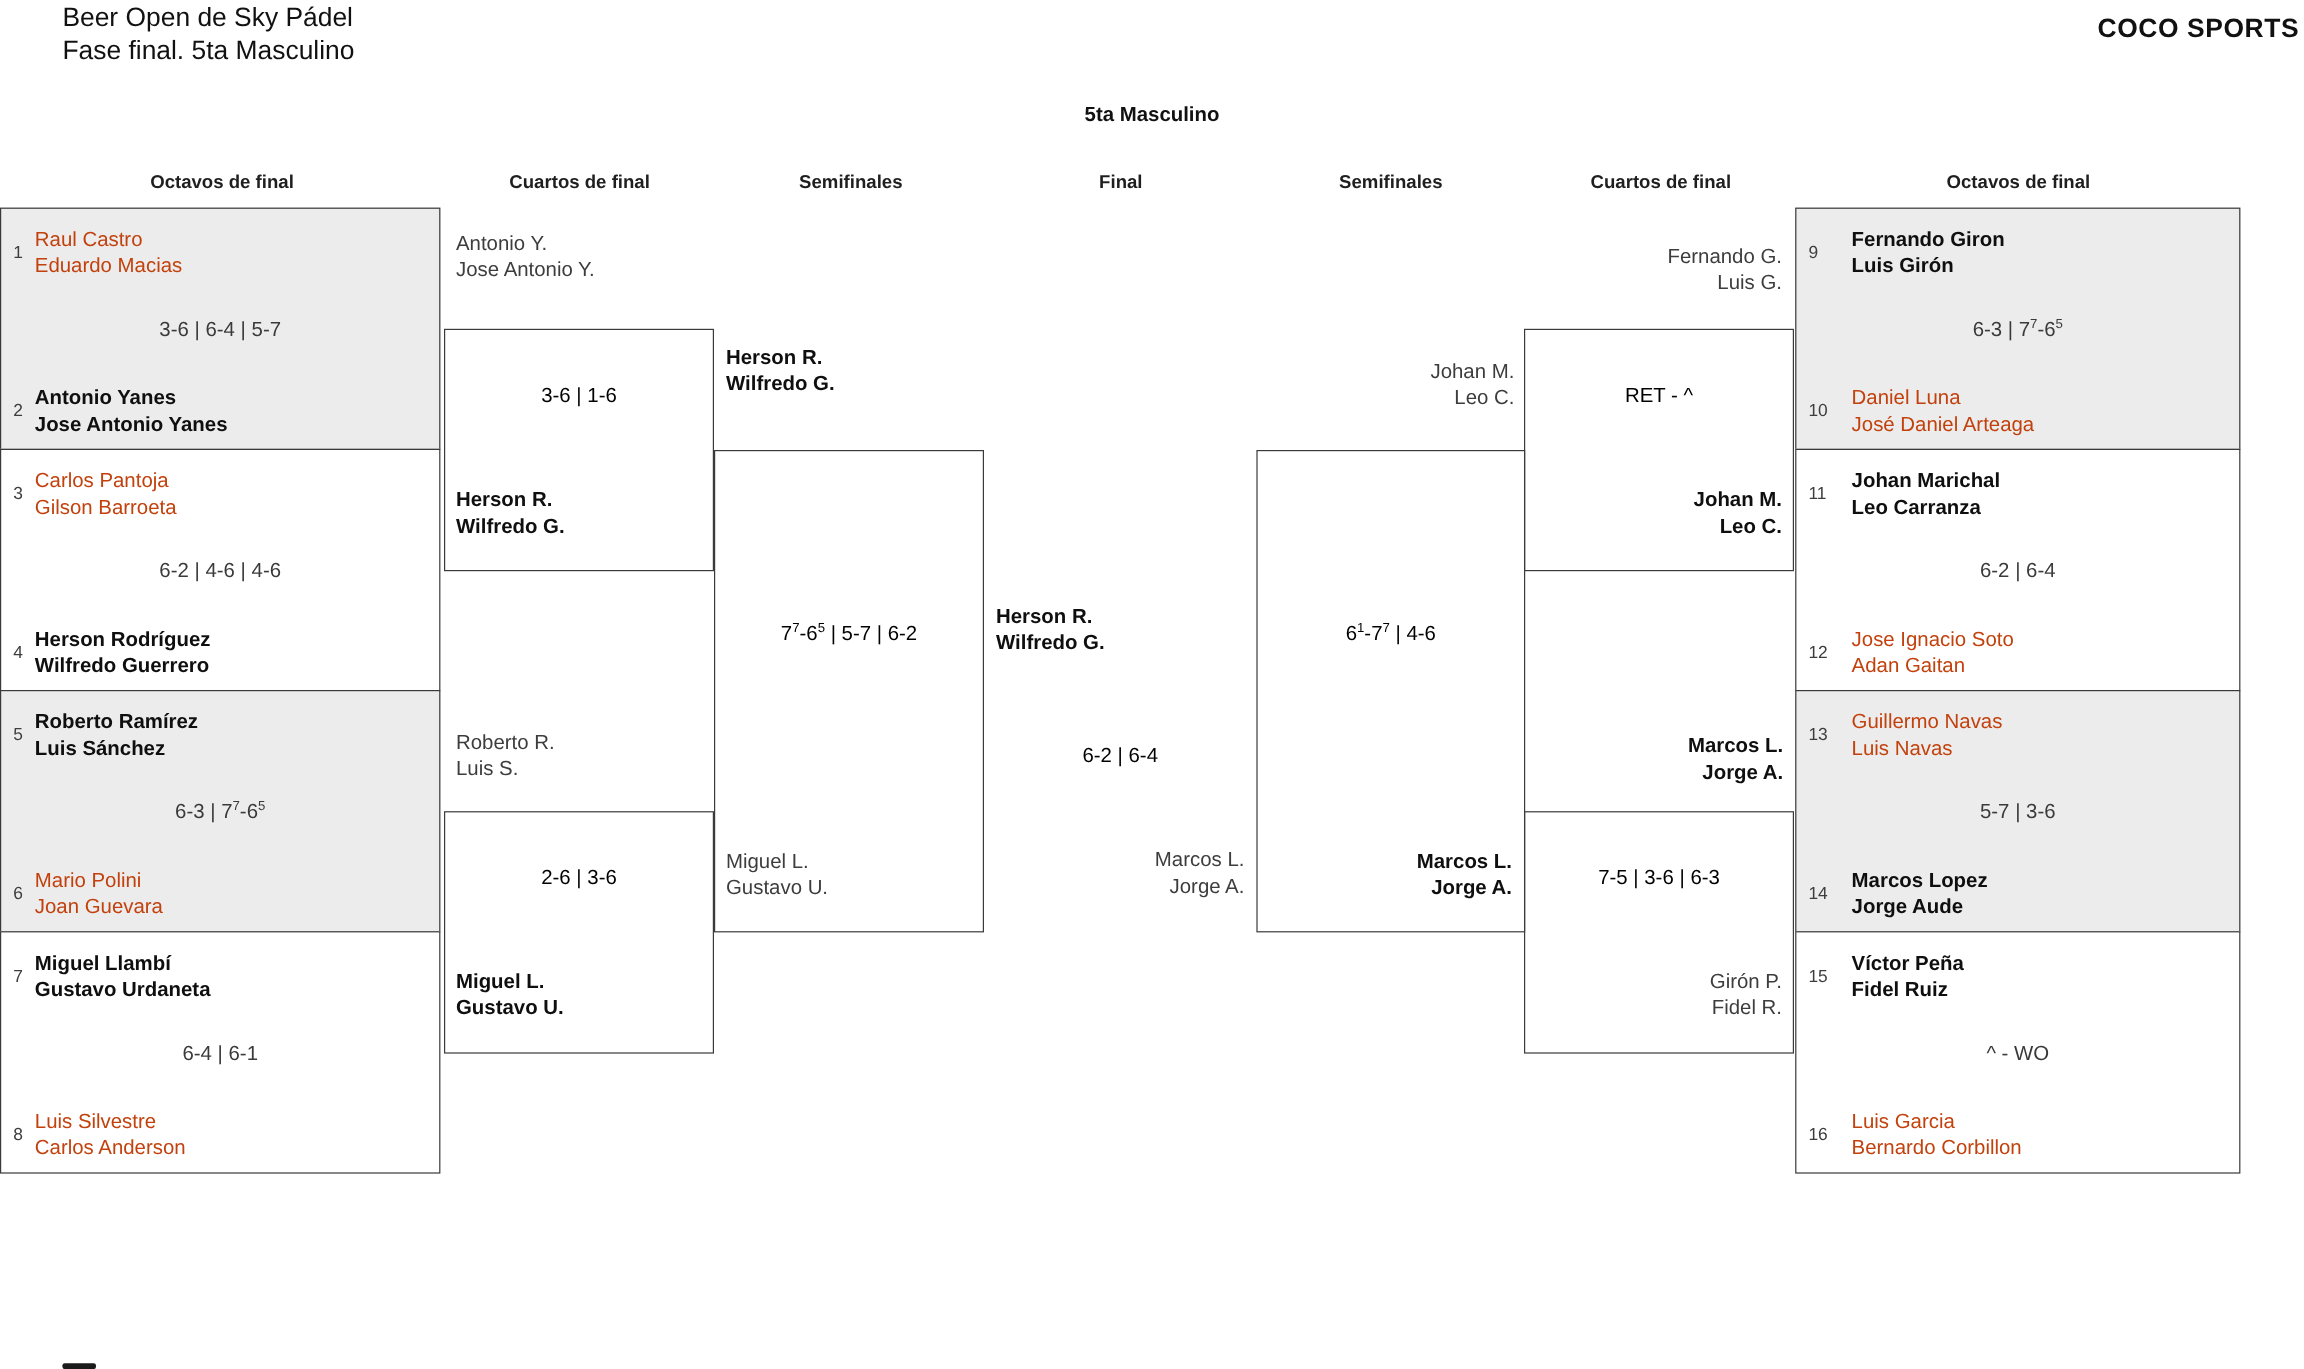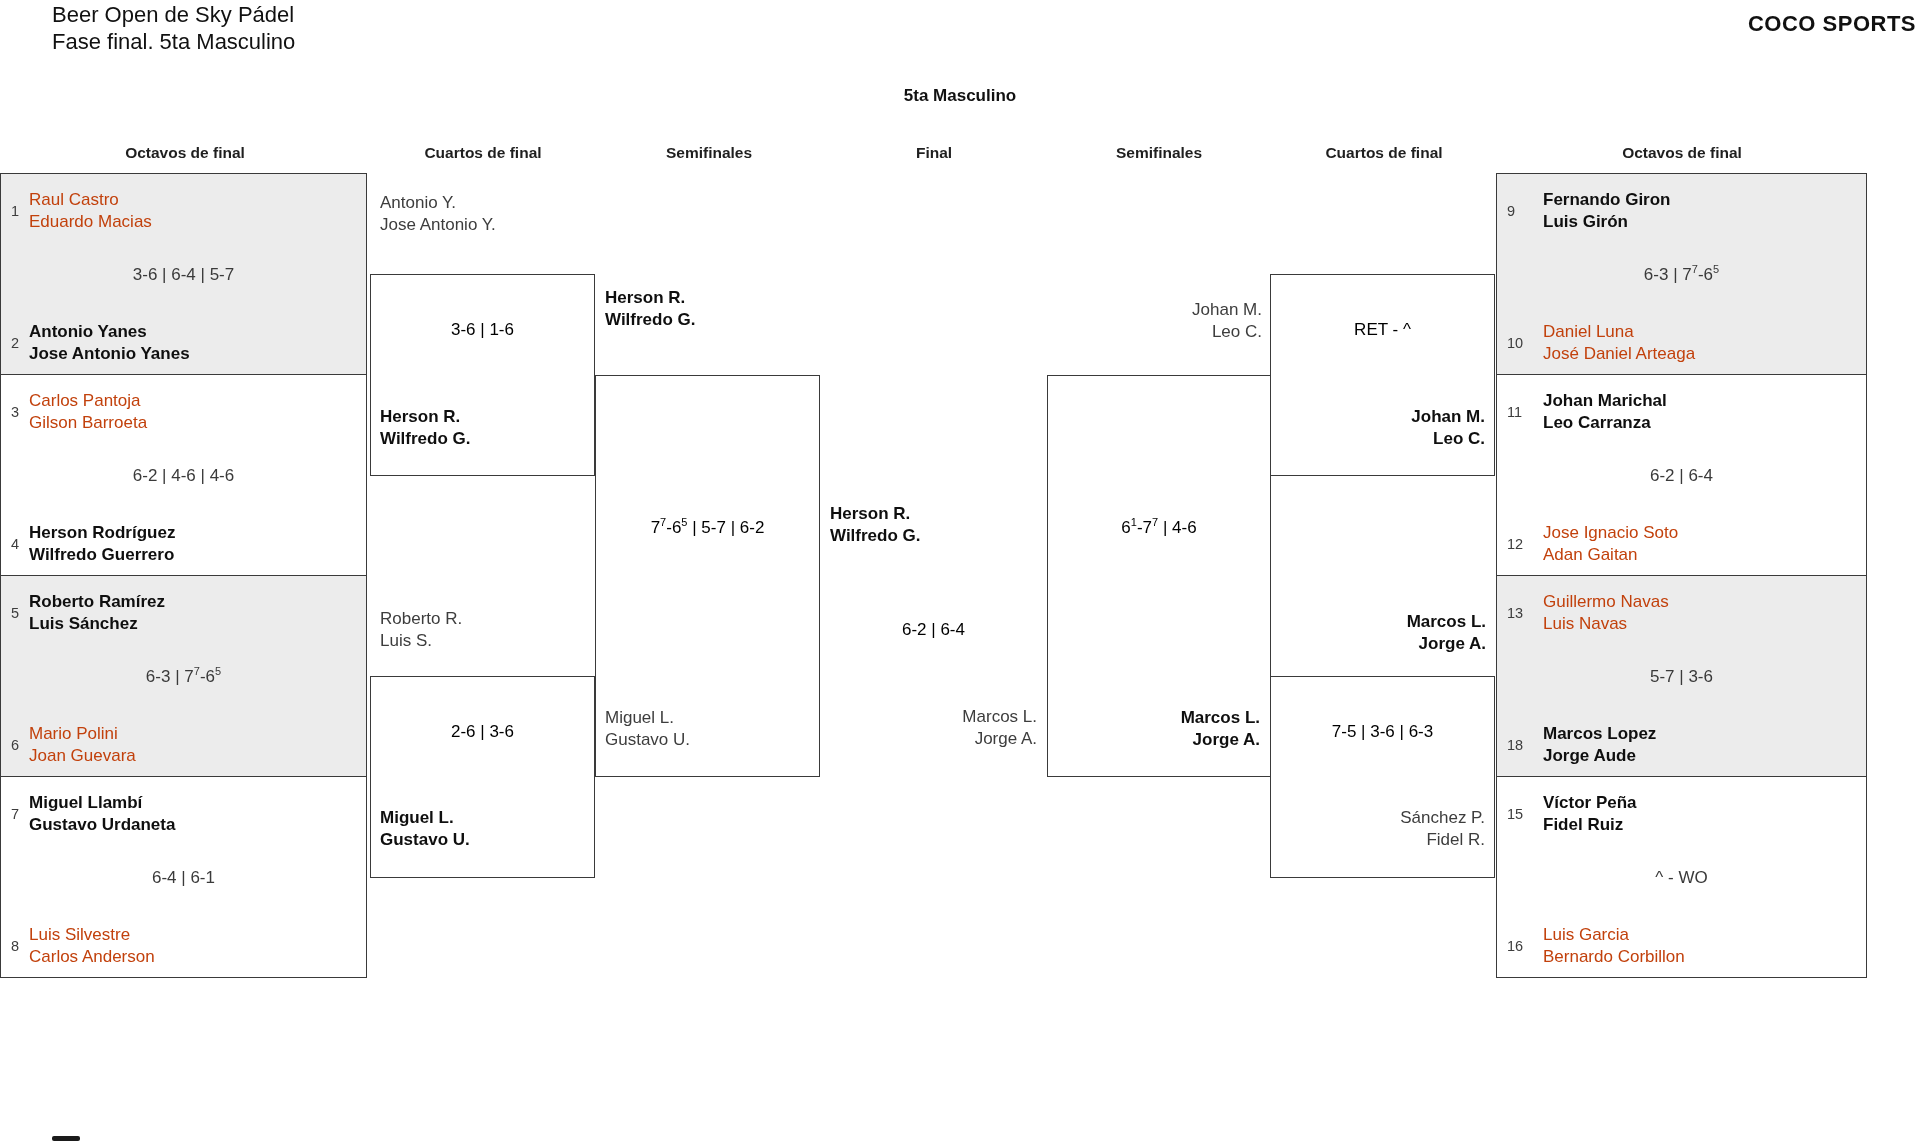--- a/index.html
+++ b/index.html
@@ -176,21 +176,21 @@
   <div class="obox gray right" style="left:1496px;top:575px">
   <div class="orow t1">
     <span class="seed">13</span>
     <span class="tnames">
       <span>Guillermo Navas</span>
       <span>Luis Navas</span>
     </span>
   </div>
   <div class="oscore">5-7 | 3-6</div>
   <div class="orow t2">
-    <span class="seed">18</span>
+    <span class="seed">14</span>
     <span class="tnames winner">
       <span>Marcos Lopez</span>
       <span>Jorge Aude</span>
     </span>
   </div>
 </div>
   <div class="obox right" style="left:1496px;top:776px">
   <div class="orow t1">
     <span class="seed">15</span>
     <span class="tnames winner">
@@ -228,33 +228,37 @@
   <div class="plabel" style="left:380px;top:608px">
     <span>Roberto R.</span>
       <span>Luis S.</span>
   </div>
   <div class="mscore" style="left:370px;width:225px;top:722px">2-6 | 3-6</div>
   <div class="plabel winner" style="left:380px;top:807px">
     <span>Miguel L.</span>
       <span>Gustavo U.</span>
   </div>
 
+  <div class="plabel r" style="left:1280px;top:203px">
+    <span>Fernando G.</span>
+      <span>Luis G.</span>
+  </div>
   <div class="mscore" style="left:1270px;width:225px;top:320px">RET - ^</div>
   <div class="plabel r winner" style="left:1280px;top:406px">
     <span>Johan M.</span>
       <span>Leo C.</span>
   </div>
 
   <div class="plabel r winner" style="left:1281px;top:611px">
     <span>Marcos L.</span>
       <span>Jorge A.</span>
   </div>
   <div class="mscore" style="left:1270px;width:225px;top:722px">7-5 | 3-6 | 6-3</div>
   <div class="plabel r" style="left:1280px;top:807px">
-    <span>Sánchez P.</span>
+    <span>Girón P.</span>
       <span>Fidel R.</span>
   </div>
 
   <div class="plabel winner" style="left:605px;top:287px">
     <span>Herson R.</span>
       <span>Wilfredo G.</span>
   </div>
   <div class="mscore" style="left:595px;width:225px;top:518px">7<sup>7</sup>-6<sup>5</sup> | 5-7 | 6-2</div>
   <div class="plabel" style="left:605px;top:707px">
     <span>Miguel L.</span>

